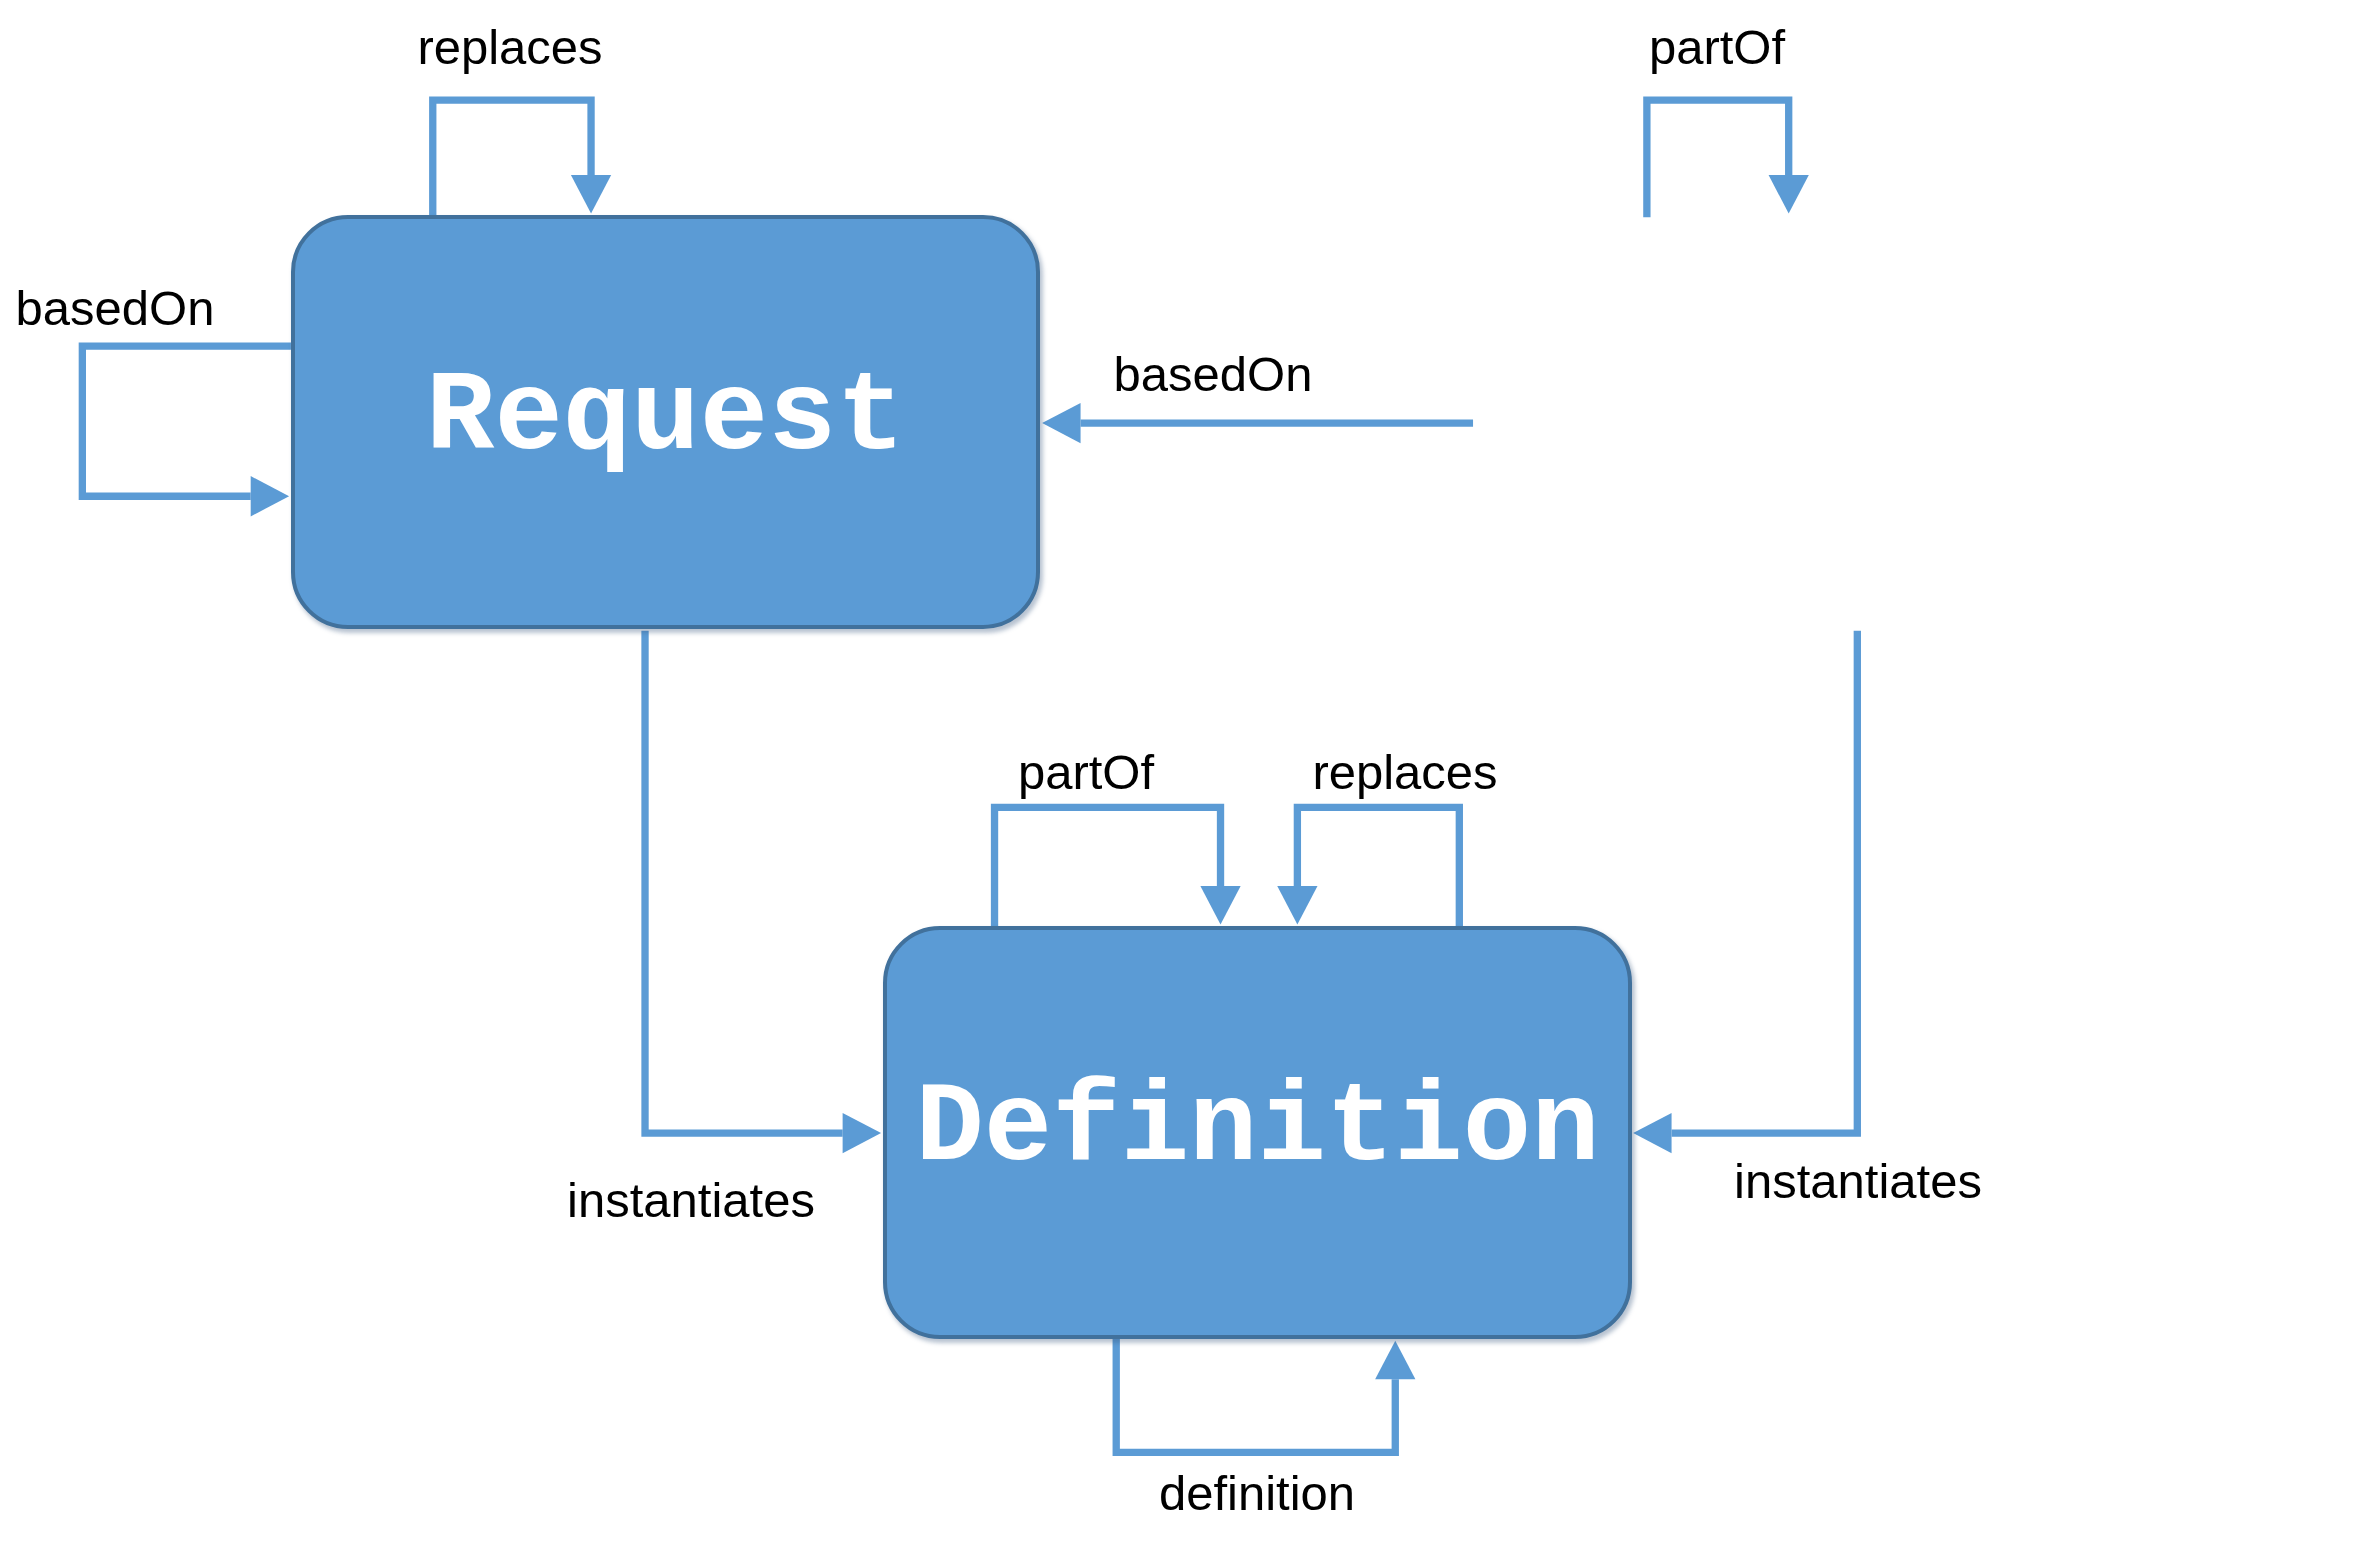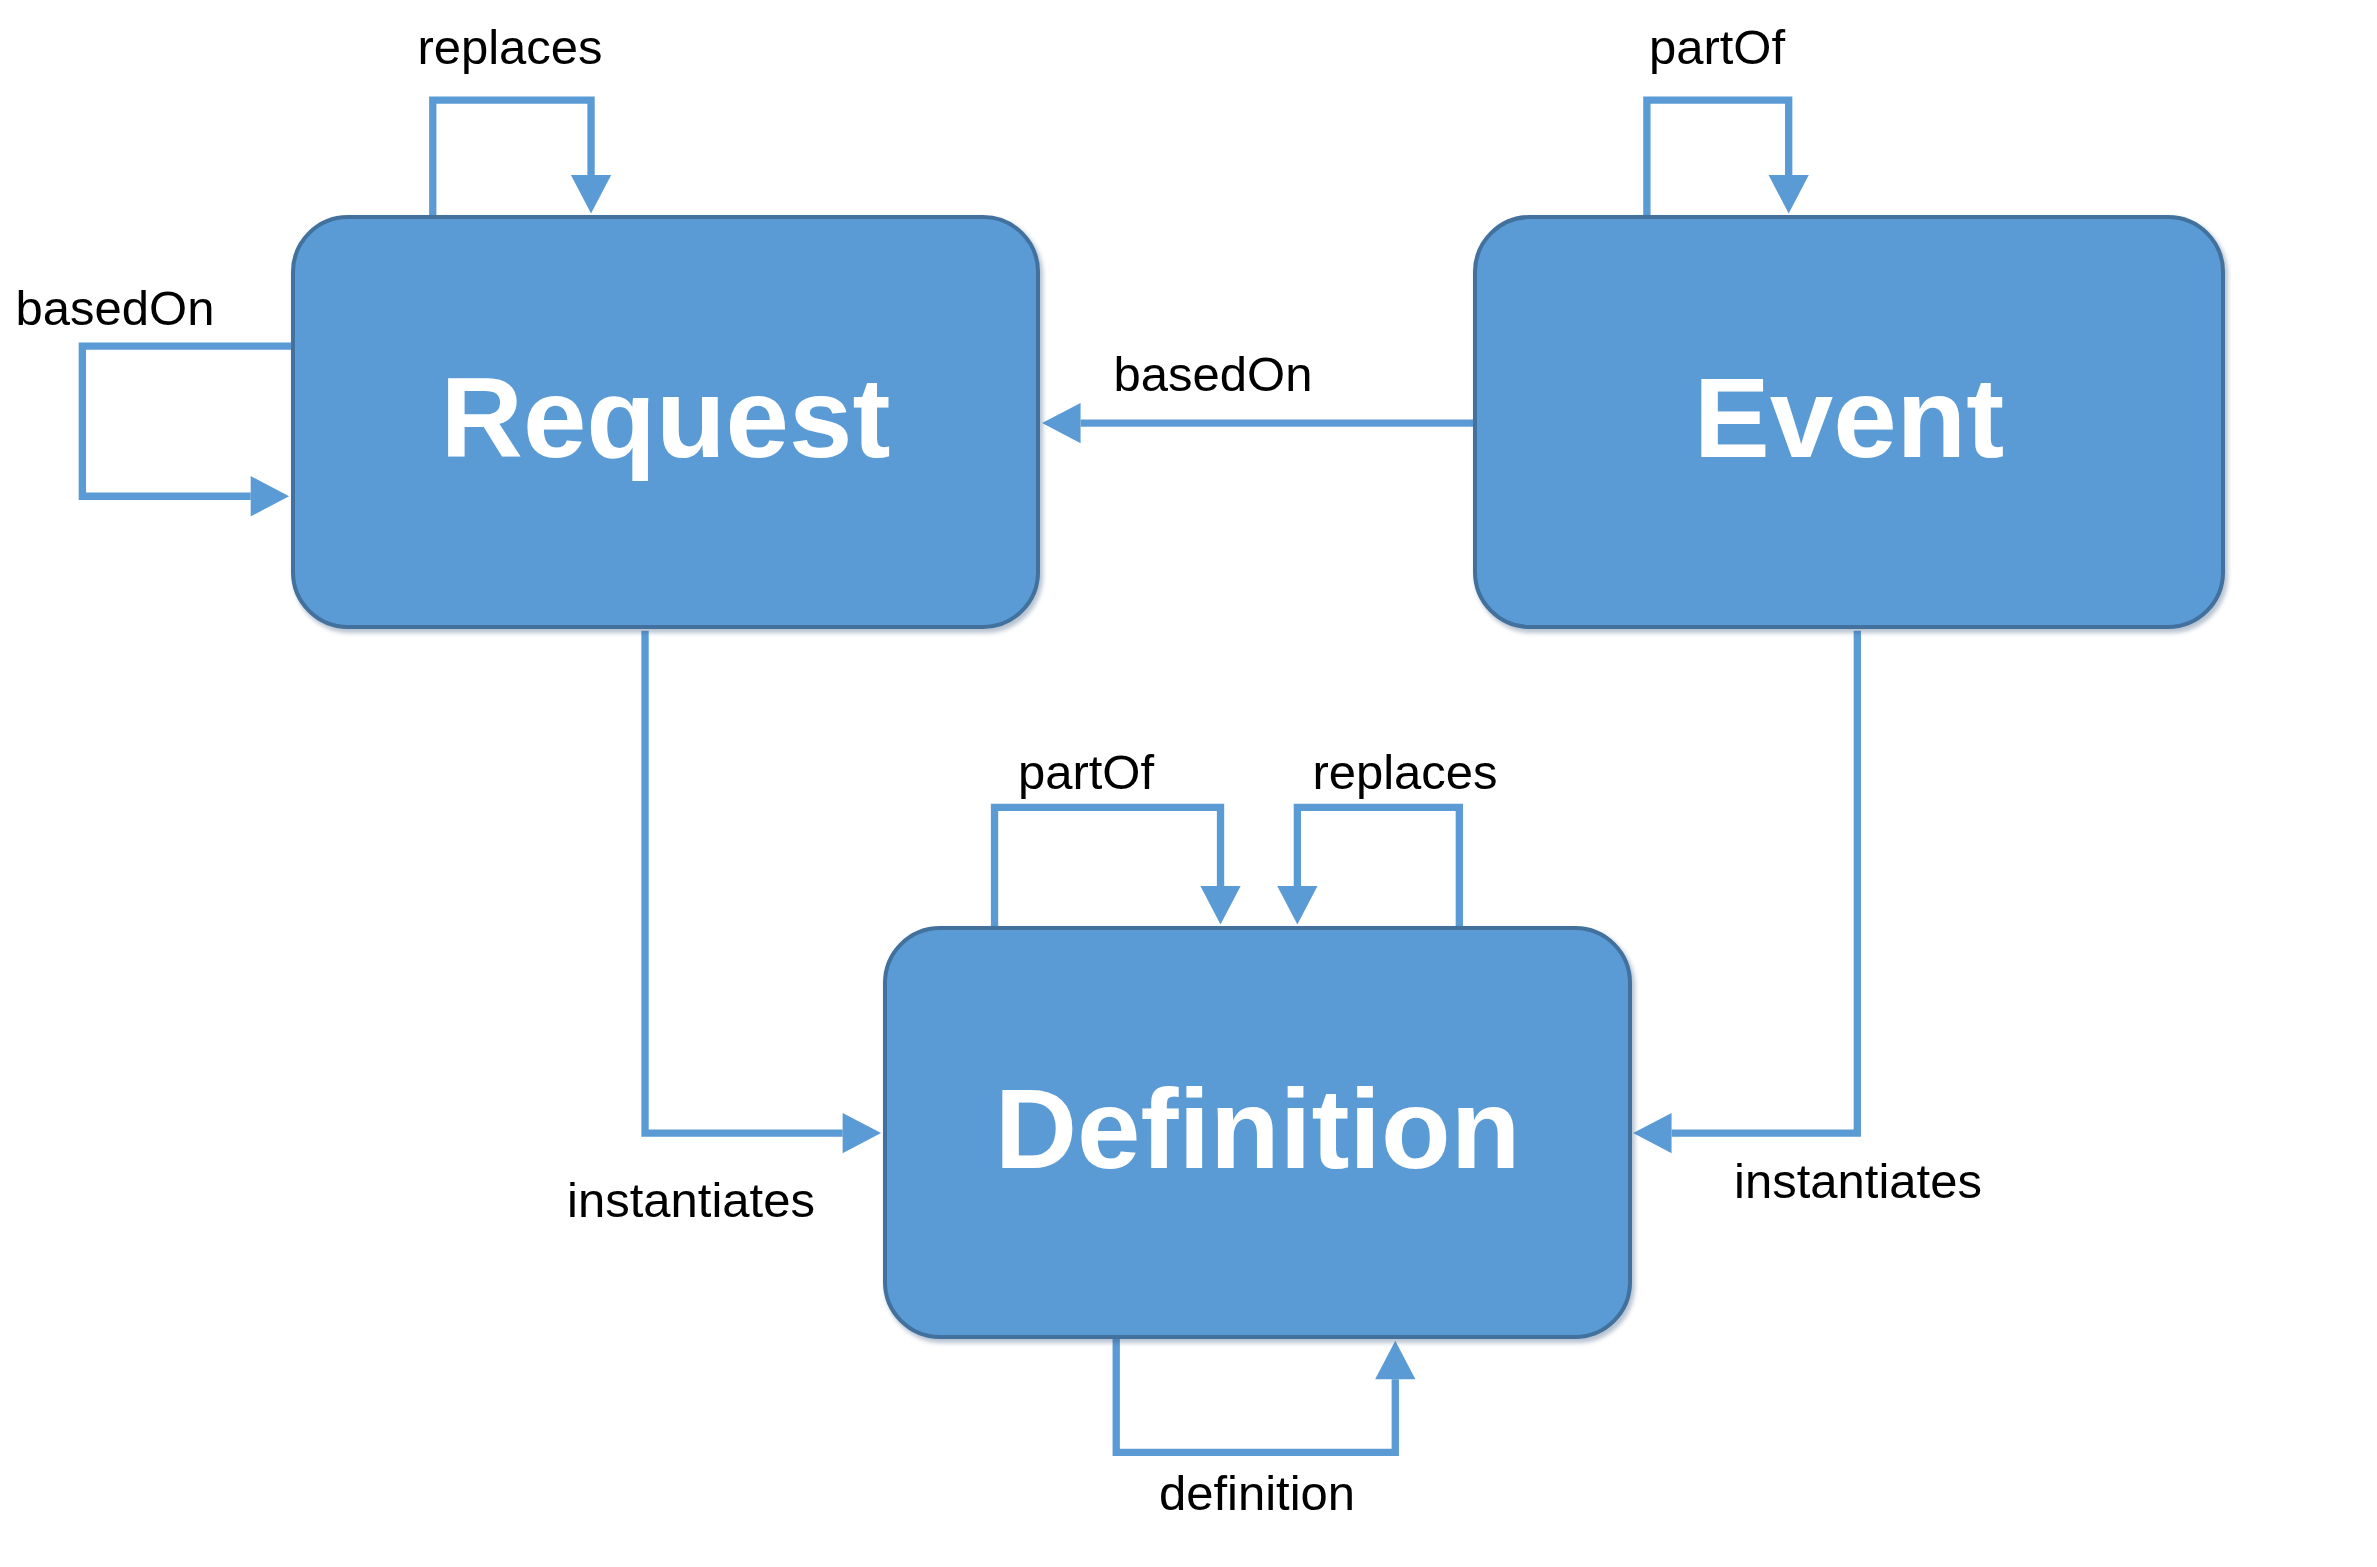--- a/index.html
+++ b/index.html
@@ -32,20 +32,21 @@
     border-radius: 57px;
     box-shadow: 2.7px 3.7px 4.6px rgba(52, 84, 124, 0.35);
   }
   .node-title {
     color: var(--node-text, #ffffff);
     font-size: 114px;
     font-weight: bold;
     letter-spacing: 0px;
     line-height: 1;
     padding-bottom: 7.3px;
+    font-family: Liberation Mono, monospace;
   }
   .edge-label {
     position: absolute;
     transform: translate(-50%, -50%);
     color: var(--label-color, #000000);
     font-size: 49px;
     line-height: 1.1;
     white-space: nowrap;
     text-align: right;
   }
@@ -72,23 +73,20 @@
       <polygon points="1334,1010 1312,968 1356,968" fill="#5b9bd5"></polygon>
       <polyline points="1595,1014 1595,882 1418,882 1418,968" fill="none" stroke="#5b9bd5" stroke-width="8" stroke-linejoin="miter"></polyline>
       <polygon points="1418,1010 1396,968 1440,968" fill="#5b9bd5"></polygon>
       <polyline points="1220,1461 1220,1587 1525,1587 1525,1507" fill="none" stroke="#5b9bd5" stroke-width="8" stroke-linejoin="miter"></polyline>
       <polygon points="1525,1465 1547,1507 1503,1507" fill="#5b9bd5"></polygon>
     </svg>
 
   <div class="node" id="node-request" style="left: 291px; top: 215px; width: 749px; height: 414px;">
     <span class="node-title">Request</span>
   </div>
-  <div class="node" id="node-event" style="left: 1473px; top: 215px; width: 752px; height: 414px;">
-    <span class="node-title">Event</span>
-  </div>
   <div class="node" id="node-definition" style="left: 883px; top: 926px; width: 749px; height: 413px;">
     <span class="node-title">Definition</span>
   </div>
 
   <div class="edge-label" id="edge-label-0" style="left: 510px; top: 48px;">replaces</div>
   <div class="edge-label" id="edge-label-1" style="left: 1717px; top: 48px;">partOf</div>
   <div class="edge-label" id="edge-label-2" style="left: 115px; top: 309px;">basedOn</div>
   <div class="edge-label" id="edge-label-3" style="left: 1213px; top: 375px;">basedOn</div>
   <div class="edge-label" id="edge-label-4" style="left: 691px; top: 1201px;">instantiates</div>
   <div class="edge-label" id="edge-label-5" style="left: 1858px; top: 1182px;">instantiates</div>

